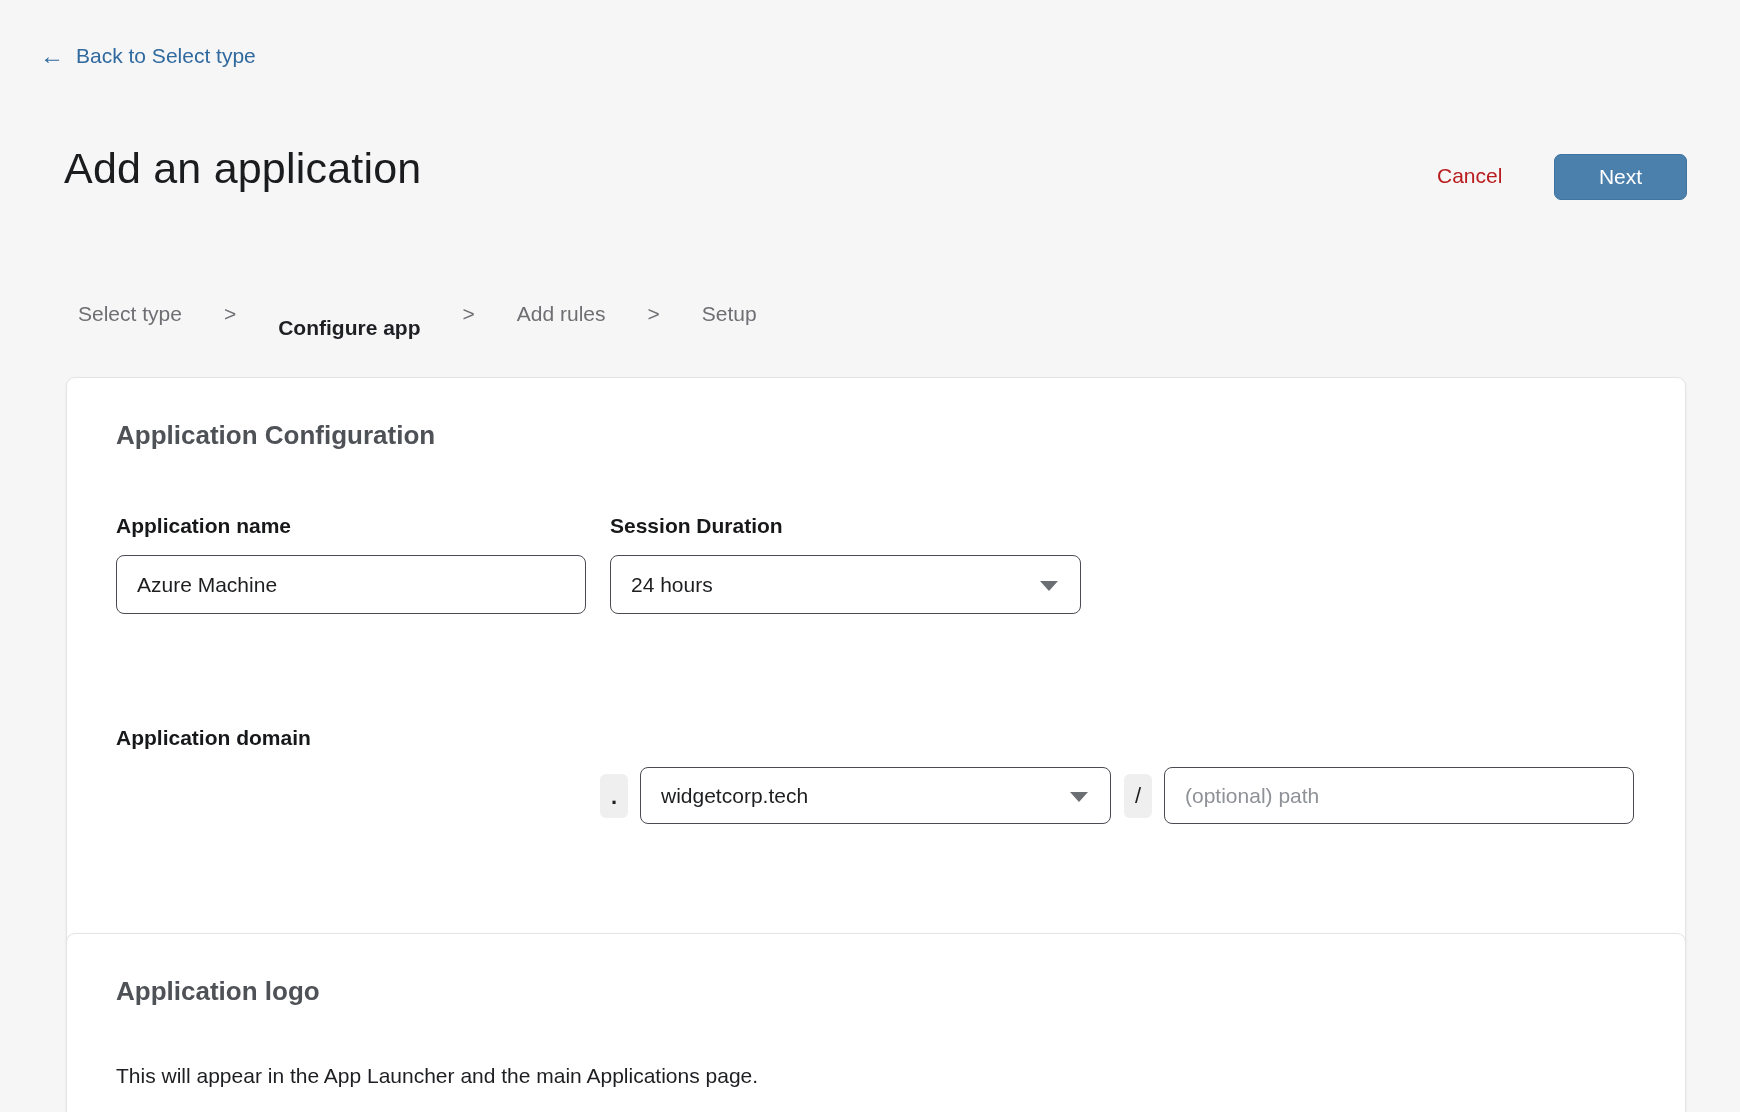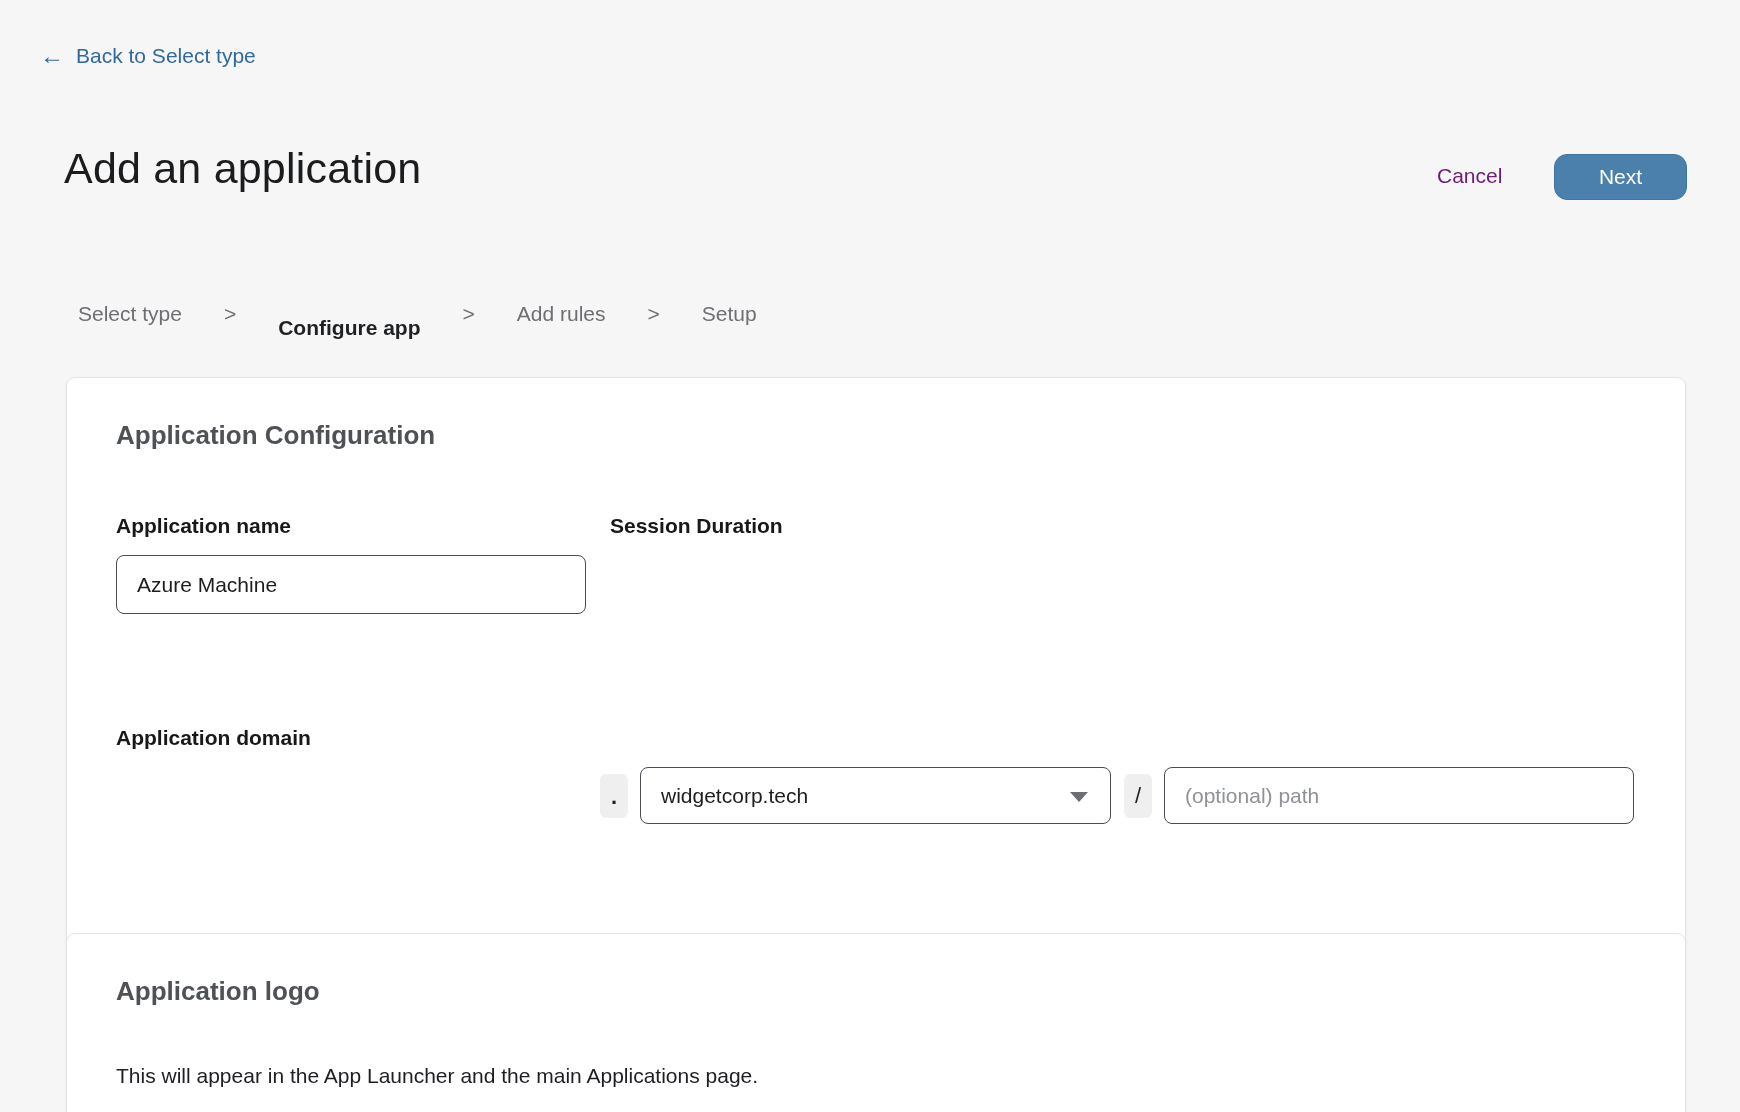--- a/index.html
+++ b/index.html
@@ -22,27 +22,27 @@
   .back-link .arrow { font-size:24px; line-height:1; }
 
   .page-title {
     position:absolute; left:64px; top:144px;
     font-size:43px; font-weight:300; color:#1b1c1e;
     letter-spacing:0.2px;
   }
 
   .cancel-link {
     position:absolute; left:1437px; top:164px;
-    color:#701a75; font-size:21px; cursor:pointer; text-decoration:none;
+    color:#b91c1c; font-size:21px; cursor:pointer; text-decoration:none;
   }
   .next-button {
     position:absolute; left:1554px; top:154px;
     width:133px; height:46px;
     background:#4b80ad; color:#ffffff;
-    border:1px solid #40749f; border-radius:13px;
+    border:1px solid #40749f; border-radius:7px;
     font-size:21px; font-family:inherit;
     display:flex; align-items:center; justify-content:center;
     cursor:pointer;
   }
 
   
   .breadcrumb {
     position:absolute; left:78px; top:288px;
     display:flex; align-items:center; gap:42px;
     font-size:21px; color:#6e6e73;
@@ -133,20 +133,24 @@
   <span class="crumb">Setup</span>
 </nav>
 
 <section class="card config">
   <h2 class="card-title">Application Configuration</h2>
 
   <label class="field-label" style="left:49px; top:136px;">Application name</label>
   <input class="text-input" style="left: 49px; top: 177px; width: 470px;" type="text" value="Azure Machine">
 
   <label class="field-label" style="left:543px; top:136px;">Session Duration</label>
+  <div class="select-box" style="left:543px; top:177px; width:471px;">
+    <span>24 hours</span>
+    <span class="caret"></span>
+  </div>
 
   <label class="field-label" style="left:49px; top:348px;">Application domain</label>
 
   <span class="sep-badge dot" style="left:533px; top:396px;">.</span>
 
   <div class="select-box" style="left:573px; top:389px; width:471px; height:57px;">
     <span>widgetcorp.tech</span>
     <span class="caret"></span>
   </div>
 

